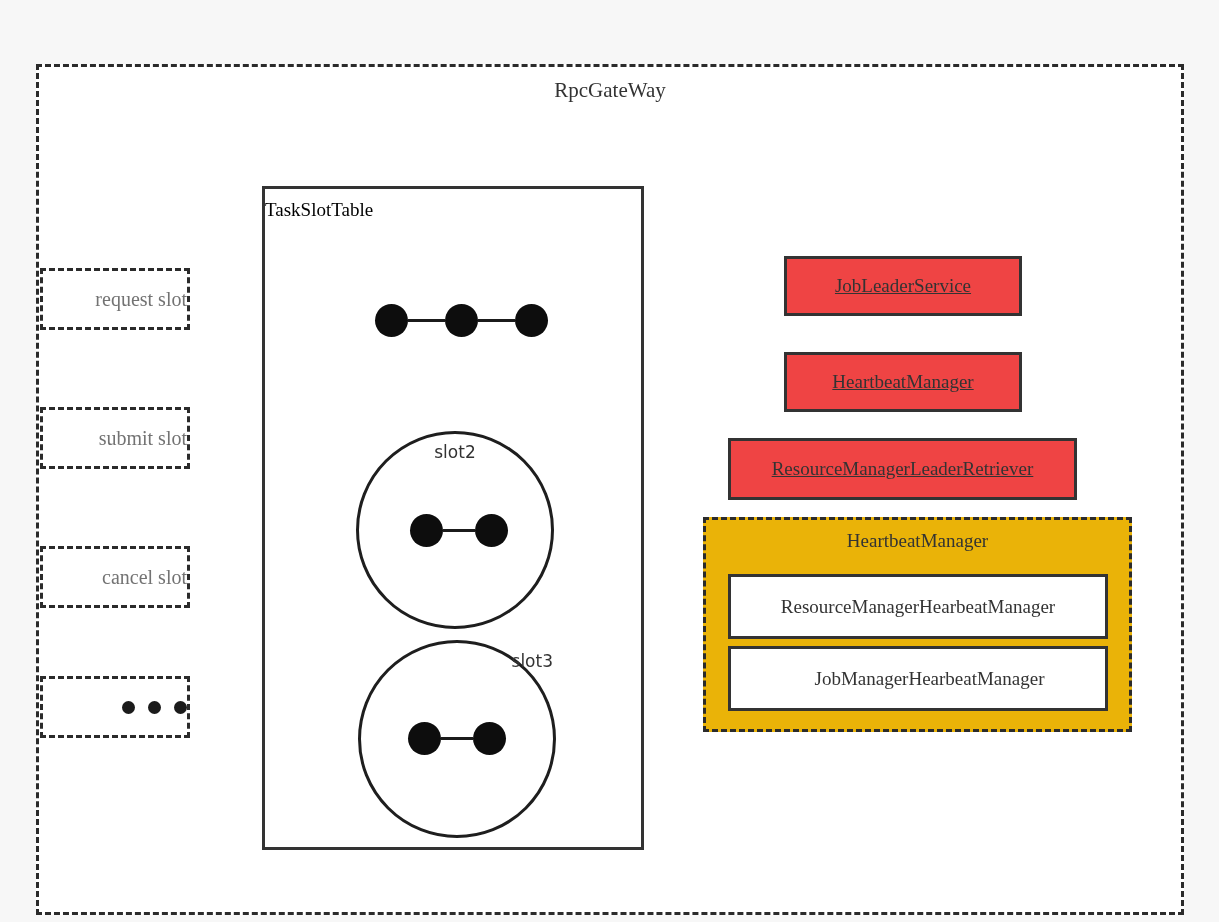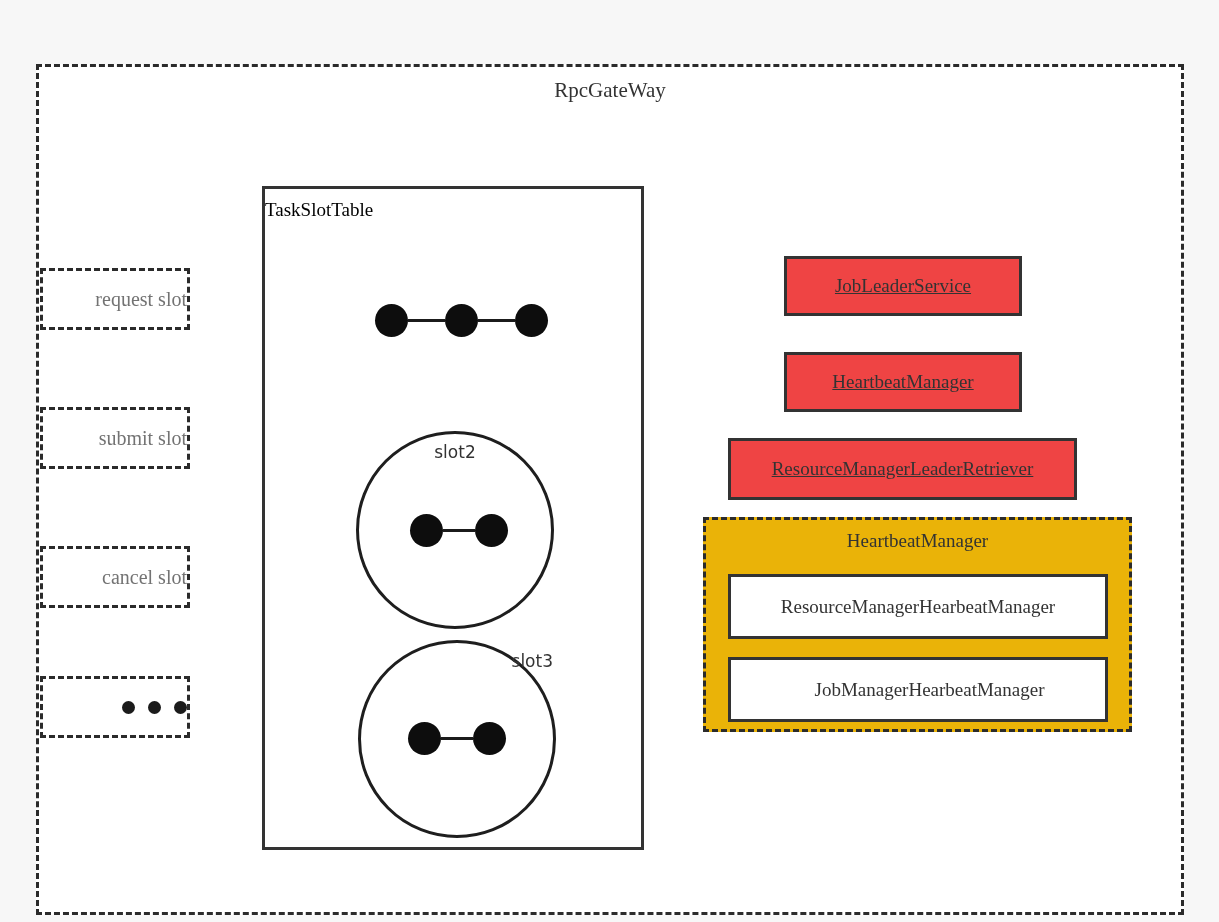--- a/index.html
+++ b/index.html
@@ -191,21 +191,21 @@
     border: 3px solid #333333;
     box-sizing: border-box;
     background: #ffffff;
     display: flex;
     align-items: center;
     justify-content: center;
     font-size: 19px;
     color: #333333;
   }
   .hb-item-1 { top: 54px; }
-  .hb-item-2 { top: 137px; padding-left: 23px; }
+  .hb-item-2 { top: 126px; padding-left: 23px; }
 </style>
 </head>
 <body>
 
 <div id="canvas">
 
   <div class="outer-box">
     <div class="outer-title">RpcGateWay</div>
   </div>
 

